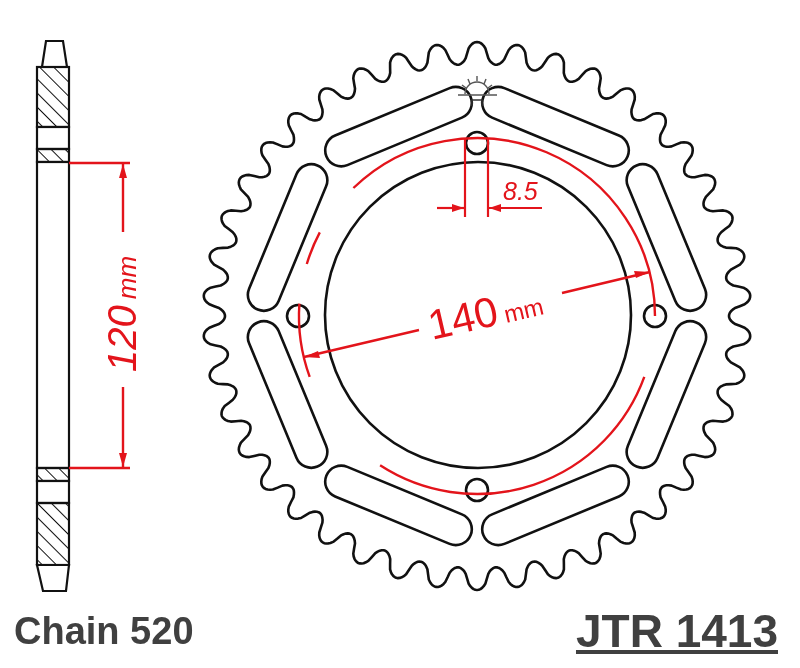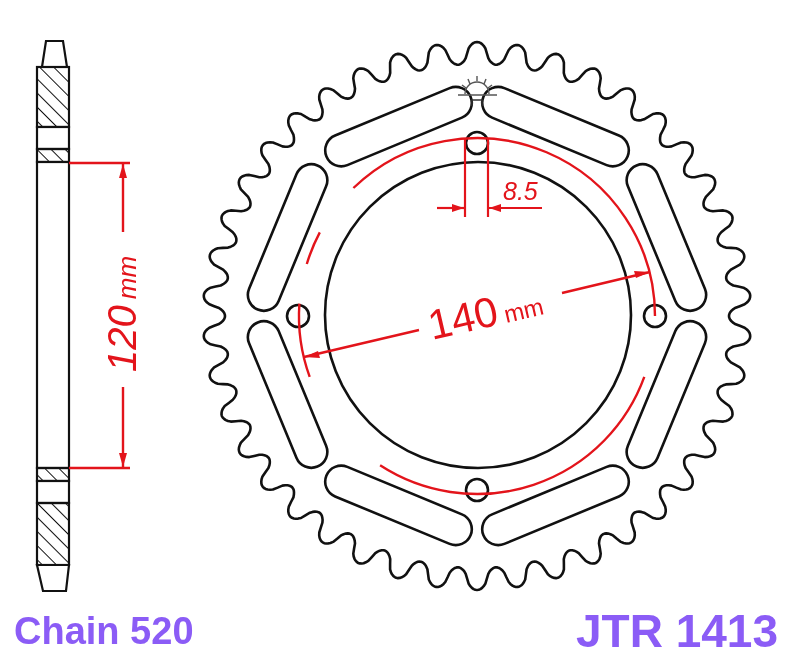--- a/index.html
+++ b/index.html
@@ -1,20 +1,20 @@
 <!DOCTYPE html>
 <html><head>
 <meta charset="utf-8">
 <style>
   html, body { margin: 0; padding: 0; background: #ffffff; }
   body { width: 800px; height: 668px; position: relative; overflow: hidden; font-family: "Liberation Sans", sans-serif; }
   svg { position: absolute; left: 0; top: 0; }
-  .label { position: absolute; font-family: "Liberation Sans", sans-serif; font-weight: bold; color: #8b5cf6; white-space: nowrap; }
+  .label { position: absolute; font-family: "Liberation Sans", sans-serif; font-weight: bold; color: #404040; white-space: nowrap; }
   #chain-label { left: 14px; top: 610px; font-size: 38px; letter-spacing: 0px; }
-  #part-label { right: 22px; top: 604px; font-size: 46px; }
+  #part-label { right: 22px; top: 604px; font-size: 46px; text-decoration: underline; }
 </style>
 </head>
 <body>
 
 <svg id="drawing" width="800" height="668" viewBox="0 0 800 668" xmlns="http://www.w3.org/2000/svg">
   <defs>
     <pattern id="hatch" patternUnits="userSpaceOnUse" width="10" height="10" patternTransform="rotate(-45)">
       <line x1="0" y1="0" x2="0" y2="10" stroke="#111" stroke-width="2"></line>
     </pattern>
   </defs>

